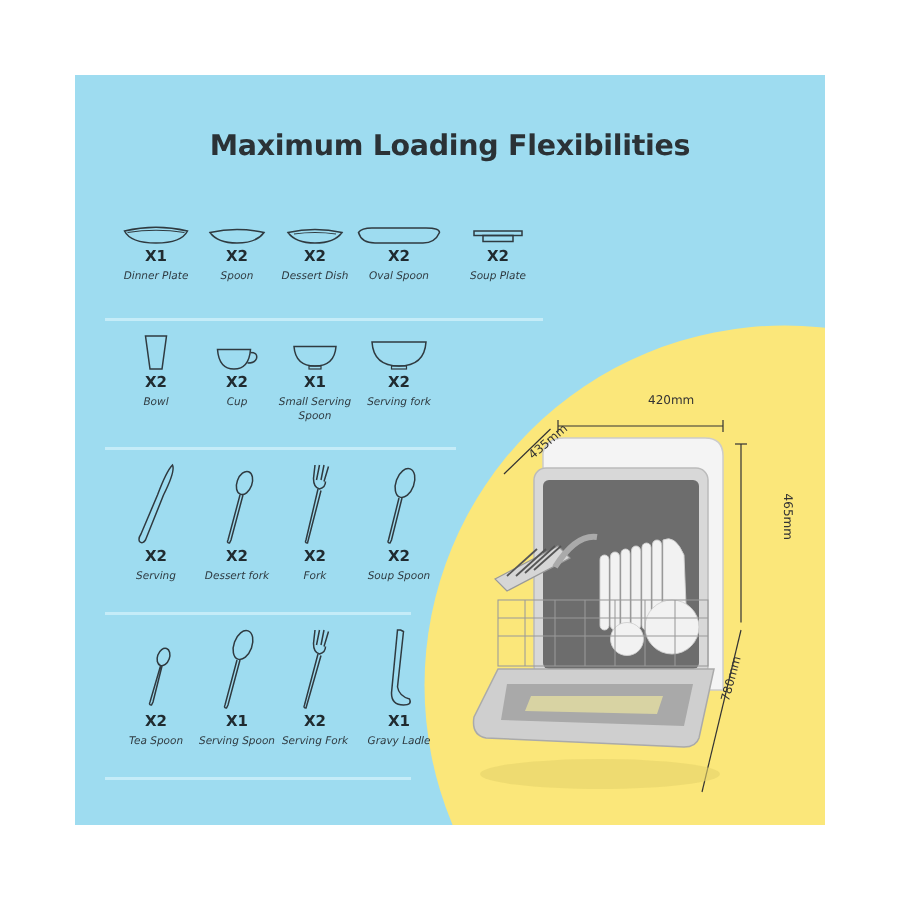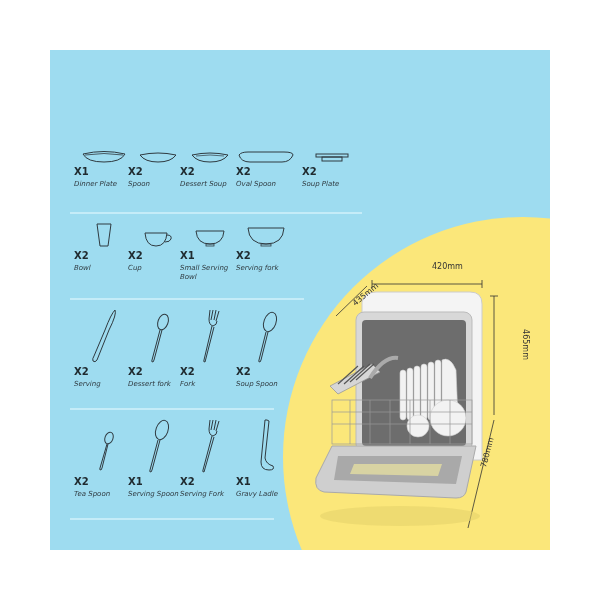--- a/index.html
+++ b/index.html
@@ -1,33 +1,34 @@
 <!DOCTYPE html>
 <html><head>
   <meta charset="utf-8">
   <style>
     html, body { margin: 0; padding: 0; background: #ffffff; }
     body { width: 600px; height: 600px; position: relative; overflow: hidden; font-family: "DejaVu Sans", sans-serif; }
     .panel { position: absolute; left: 50px; top: 50px; width: 500px; height: 500px; background: #9edcf0; overflow: hidden; }
     .blob { position: absolute; left: 233px; top: 167px; width: 480px; height: 480px; border-radius: 50%; background: #fbe77a; }
     .title { position: absolute; left: 0; top: 36px; width: 500px; text-align: center; font-family: "DejaVu Sans", sans-serif; font-weight: bold; font-size: 19px; color: #2b3236; letter-spacing: -0.2px; }
     .divider { position: absolute; left: 20px; height: 2px; background: #c5ecf8; }
-    .item { position: absolute; width: 60px; }
+    .item { position: absolute; width: 60px; text-align: center; }
     .item svg { display: block; margin: 0 auto; }
     .qty { font-weight: bold; font-size: 10px; color: #202b30; margin-top: 2px; font-family: "DejaVu Sans", sans-serif; }
     .name { font-size: 7px; line-height: 9px; color: #2f3a40; margin-top: 3px; font-family: "DejaVu Sans", sans-serif; font-style: italic; }
     .dims { position: absolute; font-size: 8px; color: #333; font-family: "DejaVu Sans", sans-serif; }
     .dw { position: absolute; }
   </style>
 </head>
 <body>
 
 <div class="panel">
   <div class="blob"></div>
 
+  <div class="title">Maximum Loading Flexibilities</div>
 
   <div class="item" style="left:24px;top:100px;">
     <svg width="46" height="14" viewBox="0 0 46 14">
         <path d="M2 4 Q23 -1 44 4 Q40 12 23 12 Q6 12 2 4 Z" fill="none" stroke="#2f3a40" stroke-width="1"></path>
         <path d="M4 5 Q23 2 42 5" fill="none" stroke="#2f3a40" stroke-width="0.8"></path>
       </svg>
     <div class="qty">X1</div>
     <div class="name">Dinner Plate</div>
   </div>
   <div class="item" style="left:78px;top:100px;">
@@ -36,21 +37,21 @@
       </svg>
     <div class="qty">X2</div>
     <div class="name">Spoon</div>
   </div>
   <div class="item" style="left:130px;top:100px;">
     <svg width="40" height="14" viewBox="0 0 40 14">
         <path d="M2 5 Q20 1 38 5 Q33 12 20 12 Q7 12 2 5 Z" fill="none" stroke="#2f3a40" stroke-width="1"></path>
         <path d="M6 6 Q20 4 34 6" fill="none" stroke="#2f3a40" stroke-width="0.7"></path>
       </svg>
     <div class="qty">X2</div>
-    <div class="name">Dessert Soup</div>
+    <div class="name">Dessert Dish</div>
   </div>
   <div class="item" style="left:186px;top:100px;">
     <svg width="60" height="14" viewBox="0 0 60 14">
         <path d="M3 5 Q5 2 12 2 L48 2 Q57 2 57 5 Q54 12 46 12 L14 12 Q5 12 3 5 Z" fill="none" stroke="#2f3a40" stroke-width="1"></path>
       </svg>
     <div class="qty">X2</div>
     <div class="name">Oval Spoon</div>
   </div>
   <div class="item" style="left:252px;top:100px;">
     <svg width="36" height="14" viewBox="0 0 36 14">
@@ -77,21 +78,21 @@
       </svg>
     <div class="qty">X2</div>
     <div class="name">Cup</div>
   </div>
   <div class="item" style="left:130px;top:172px;">
     <svg width="32" height="26" viewBox="0 0 32 26">
         <path d="M2 9 L30 9 Q29 22 16 22 Q3 22 2 9 Z" fill="none" stroke="#2f3a40" stroke-width="1"></path>
         <rect x="12" y="22" width="8" height="2" fill="none" stroke="#2f3a40" stroke-width="0.8"></rect>
       </svg>
     <div class="qty">X1</div>
-    <div class="name">Small Serving Bowl</div>
+    <div class="name">Small Serving Spoon</div>
   </div>
   <div class="item" style="left:186px;top:172px;">
     <svg width="40" height="26" viewBox="0 0 40 26">
         <path d="M2 6 L38 6 Q37 22 20 22 Q3 22 2 6 Z" fill="none" stroke="#2f3a40" stroke-width="1"></path>
         <rect x="15" y="22" width="10" height="2" fill="none" stroke="#2f3a40" stroke-width="0.8"></rect>
       </svg>
     <div class="qty">X2</div>
     <div class="name">Serving fork</div>
   </div>
 

